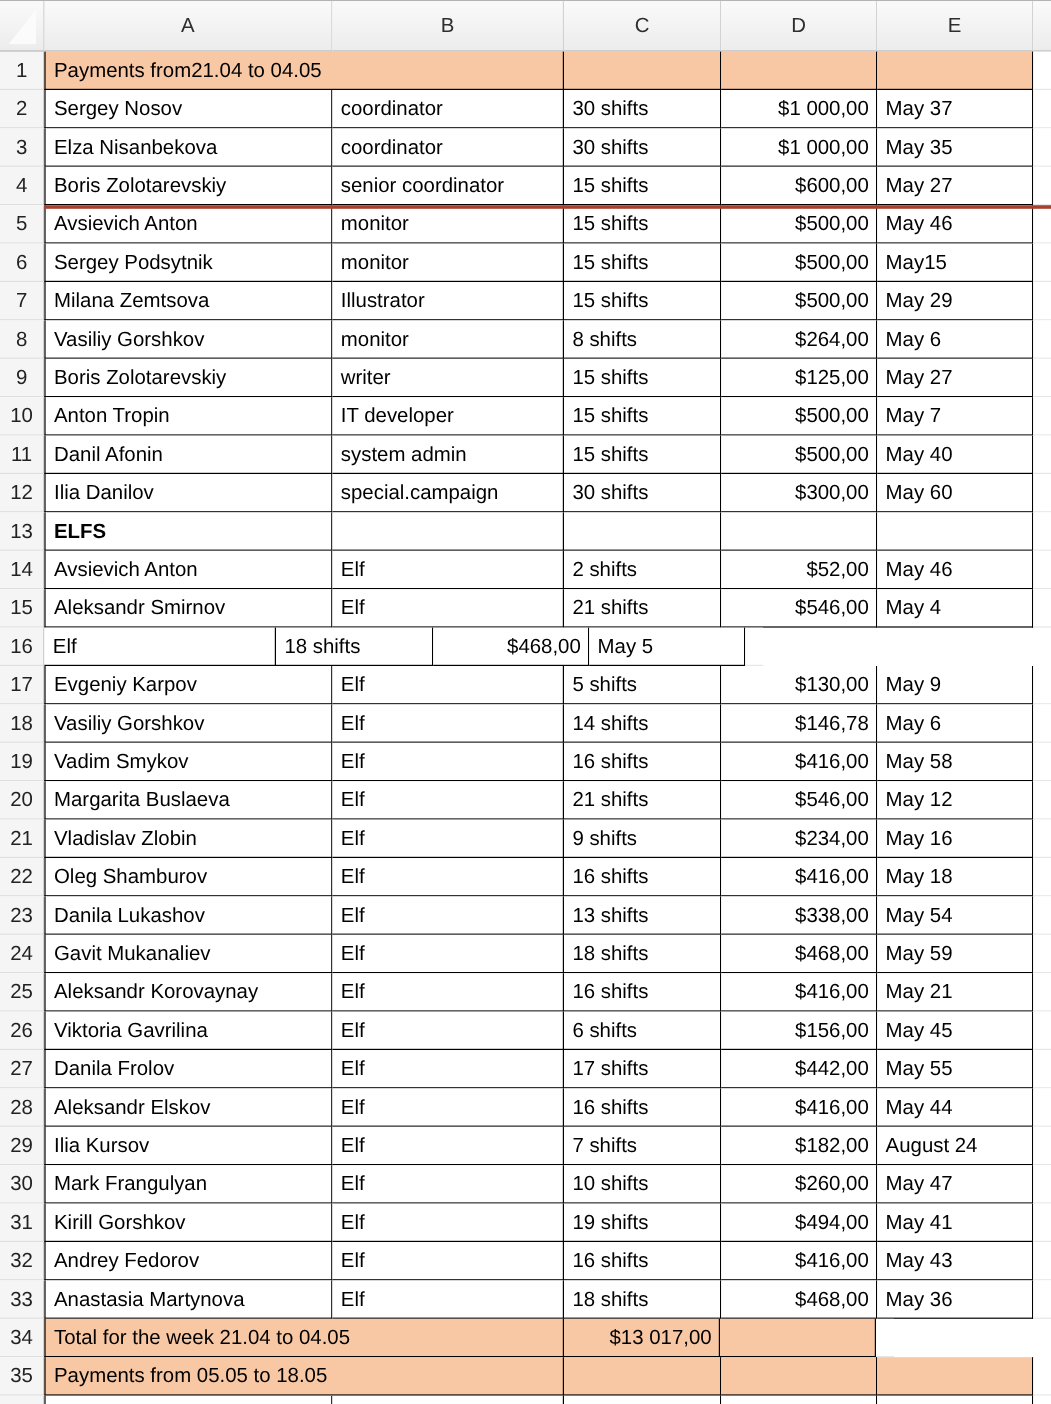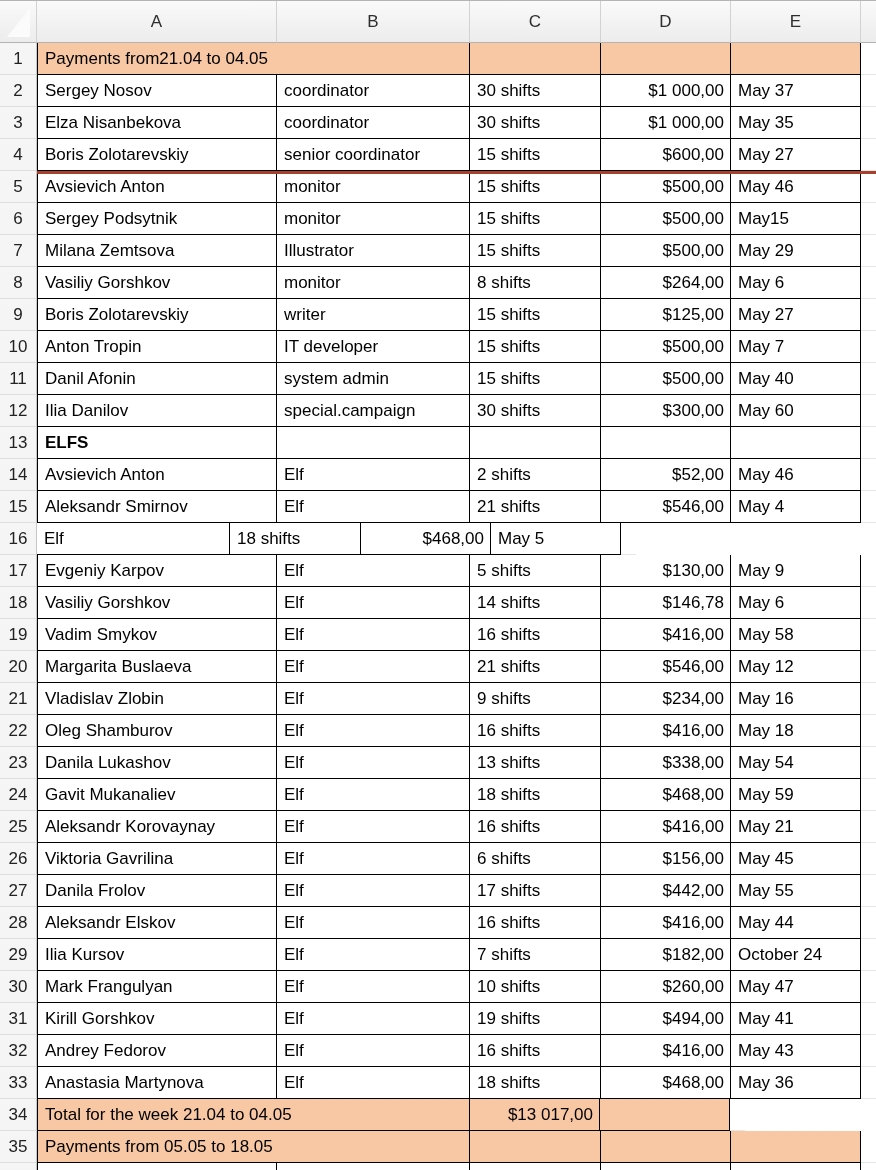--- a/index.html
+++ b/index.html
@@ -343,21 +343,21 @@
         <div class="cell d">$416,00</div>
         <div class="cell e">May 44</div>
         <div class="stubcell"></div>
       </div>
       <div class="row">
         <div class="rh">29</div>
         <div class="cell a">Ilia Kursov</div>
         <div class="cell b">Elf</div>
         <div class="cell c">7 shifts</div>
         <div class="cell d">$182,00</div>
-        <div class="cell e">October 24</div>
+        <div class="cell e">August 24</div>
         <div class="stubcell"></div>
       </div>
       <div class="row">
         <div class="rh">30</div>
         <div class="cell a">Mark Frangulyan</div>
         <div class="cell b">Elf</div>
         <div class="cell c">10 shifts</div>
         <div class="cell d">$260,00</div>
         <div class="cell e">May 47</div>
         <div class="stubcell"></div>

